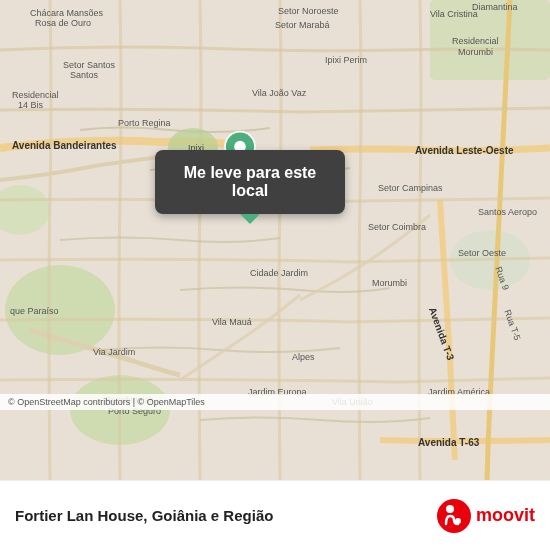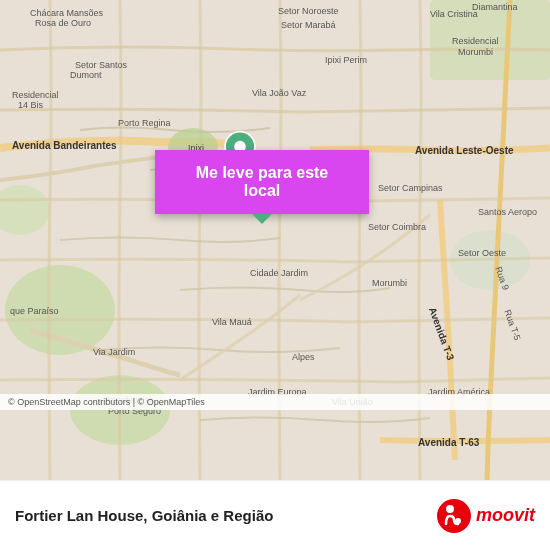--- a/index.html
+++ b/index.html
@@ -58,29 +58,29 @@
     .pin-icon {
       width: 40px;
       height: 40px;
     }
 
     
     .map-popup {
       position: absolute;
       top: 150px;
       left: 155px;
-      background: #d946ef;
+      background: #404040;
       color: white;
-      border-radius: 0;
+      border-radius: 8px;
       padding: 14px 22px;
       font-size: 16px;
       font-weight: 600;
       text-align: center;
       z-index: 20;
-      width: 214px;
+      width: 190px;
       box-shadow: 0 3px 8px rgba(0,0,0,0.3);
     }
 
     .map-popup::after {
       content: '';
       position: absolute;
       bottom: -10px;
       left: 50%;
       transform: translateX(-50%);
       width: 0;
@@ -136,21 +136,20 @@
 
     .moovit-icon {
       width: 36px;
       height: 36px;
     }
 
     .moovit-text {
       font-size: 18px;
       font-weight: 700;
       color: #e8000d;
-      font-style: italic;
     }
   </style>
 </head>
 <body>
 
 <div id="map-container">
 
   <svg class="map-svg" viewBox="0 0 550 480" xmlns="http://www.w3.org/2000/svg">
 
     <rect width="550" height="480" fill="#e8e0d5"></rect>
@@ -198,27 +197,27 @@
     <path d="M180,380 Q210,360 240,340 Q270,320 300,295" stroke="#ddd0b0" stroke-width="3" fill="none" opacity="0.8"></path>
     <path d="M300,300 Q340,280 370,260 Q400,240 430,215" stroke="#ddd0b0" stroke-width="3" fill="none" opacity="0.8"></path>
 
     <ellipse cx="193" cy="148" rx="25" ry="20" fill="#b8d090" opacity="0.7"></ellipse>
     <text x="188" y="151" font-size="9" fill="#444" font-family="Arial">Ipixi</text>
   </svg>
 
   <div class="map-label" style="left:30px;top:8px">Chácara Mansões</div>
   <div class="map-label" style="left:35px;top:18px">Rosa de Ouro</div>
   <div class="map-label" style="left:278px;top:6px">Setor Noroeste</div>
-  <div class="map-label" style="left:281px;top:20px">Setor Marabá</div>
+  <div class="map-label" style="left:275px;top:20px">Setor Marabá</div>
   <div class="map-label" style="left:430px;top:9px">Vila Cristina</div>
   <div class="map-label" style="left:472px;top:2px">Diamantina</div>
   <div class="map-label" style="left:452px;top:36px">Residencial</div>
   <div class="map-label" style="left:458px;top:47px">Morumbi</div>
-  <div class="map-label" style="left:75px;top:60px">Setor Santos</div>
-  <div class="map-label" style="left:70px;top:70px">Dumont</div>
+  <div class="map-label" style="left:63px;top:60px">Setor Santos</div>
+  <div class="map-label" style="left:70px;top:70px">Santos</div>
   <div class="map-label" style="left:325px;top:55px">Ipixi Perim</div>
   <div class="map-label" style="left:252px;top:88px">Vila João Vaz</div>
   <div class="map-label" style="left:12px;top:90px">Residencial</div>
   <div class="map-label" style="left:18px;top:100px">14 Bis</div>
   <div class="map-label" style="left:118px;top:118px">Porto Regina</div>
   <div class="map-label-bold" style="left:12px;top:140px">Avenida Bandeirantes</div>
   <div class="map-label-bold" style="left:415px;top:145px">Avenida Leste-Oeste</div>
   <div class="map-label" style="left:378px;top:183px">Setor Campinas</div>
   <div class="map-label" style="left:368px;top:222px">Setor Coimbra</div>
   <div class="map-label" style="left:478px;top:207px">Santos Aeropo</div>

